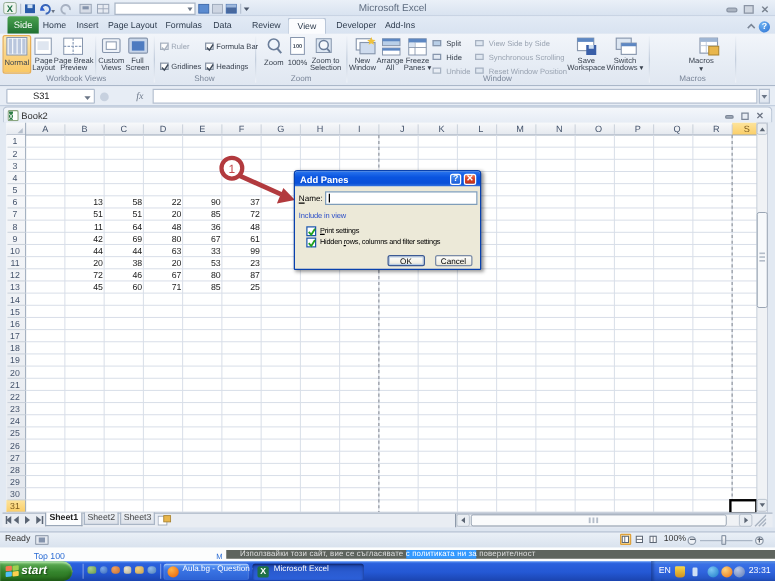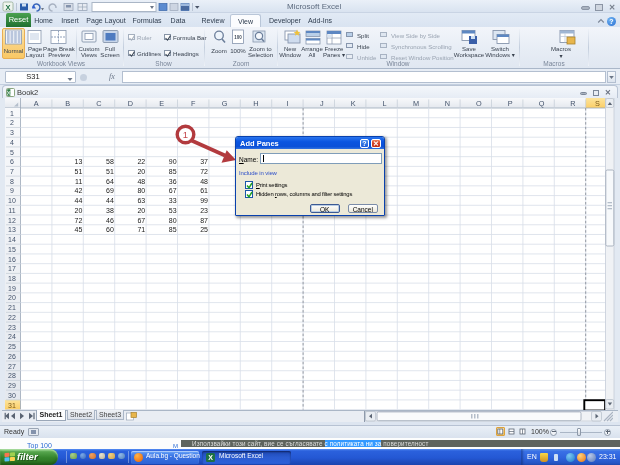--- a/index.html
+++ b/index.html
@@ -28,21 +28,21 @@
       <rect x="92" y="2.5" width="64" height="9" fill="#fff" stroke="#aab6c6"></rect>
       <path d="M150 6 l4 0 -2 3z" fill="#6b7687"></path>
       <rect x="159" y="3.5" width="8" height="7" fill="#5b8bd0" stroke="#3a66a8" stroke-width="0.7"></rect>
       <rect x="170" y="3.5" width="8" height="7" fill="#cdd5e2" stroke="#9aa6b8" stroke-width="0.7"></rect>
       <rect x="181" y="3.5" width="8" height="7" fill="#49699e" stroke="#3a66a8" stroke-width="0.7"></rect>
       <rect x="181" y="3.5" width="8" height="2.5" fill="#9db8dd"></rect>
       <line x1="192.5" y1="3" x2="192.5" y2="11" stroke="#b9c4d4"></line>
       <path d="M195 6 l4.5 0 -2.25 2.8z" fill="#4a5568"></path>
     </svg>
 <div class="a" style="left:0;top:13px;width:620px;height:14px;background:linear-gradient(#e2eaf5,#d9e3f1);"></div>
-<div class="a" style="left:6px;top:13px;width:25px;height:14px;background:linear-gradient(#4aa14f,#1f7031);border-radius:2px 2px 0 0;color:#fff;font-size:7.5px;text-align:center;line-height:14px;">Reset</div>
+<div class="a" style="left:6px;top:13px;width:25px;height:14px;background:linear-gradient(#4aa14f,#1f7031);border-radius:2px 2px 0 0;color:#fff;font-size:7.5px;text-align:center;line-height:14px;">Side</div>
 <div class="a" style="left:43.5px;top:14px;width:60px;margin-left:-30px;height:13px;font-size:7px;color:#2e3c4e;text-align:center;line-height:13px;">Home</div>
 <div class="a" style="left:70.0px;top:14px;width:60px;margin-left:-30px;height:13px;font-size:7px;color:#2e3c4e;text-align:center;line-height:13px;">Insert</div>
 <div class="a" style="left:106.0px;top:14px;width:60px;margin-left:-30px;height:13px;font-size:7px;color:#2e3c4e;text-align:center;line-height:13px;">Page Layout</div>
 <div class="a" style="left:147.0px;top:14px;width:60px;margin-left:-30px;height:13px;font-size:7px;color:#2e3c4e;text-align:center;line-height:13px;">Formulas</div>
 <div class="a" style="left:178.0px;top:14px;width:60px;margin-left:-30px;height:13px;font-size:7px;color:#2e3c4e;text-align:center;line-height:13px;">Data</div>
 <div class="a" style="left:213.0px;top:14px;width:60px;margin-left:-30px;height:13px;font-size:7px;color:#2e3c4e;text-align:center;line-height:13px;">Review</div>
 <div class="a" style="left:285.0px;top:14px;width:60px;margin-left:-30px;height:13px;font-size:7px;color:#2e3c4e;text-align:center;line-height:13px;">Developer</div>
 <div class="a" style="left:320.0px;top:14px;width:60px;margin-left:-30px;height:13px;font-size:7px;color:#2e3c4e;text-align:center;line-height:13px;">Add-Ins</div>
 <div class="a" style="left:230px;top:14px;width:31px;height:14px;background:#fbfcfe;border:1px solid #b9c6d8;border-bottom:none;border-radius:2.5px 2.5px 0 0;font-size:7px;color:#2e3c4e;text-align:center;line-height:13px;">View</div>
 <svg class="a" style="left:597px;top:18px" width="8" height="7" viewBox="0 0 8 7">
@@ -483,21 +483,21 @@
 <div class="a" style="left:0;top:448.5px;width:620px;height:16.5px;background:linear-gradient(#5a92f4 0%,#2b61dd 12%,#2458d4 55%,#1a43ae 100%);"></div>
 <div class="a" style="left:0;top:449px;width:58px;height:16px;background:linear-gradient(#65b55c,#34842c 55%,#2a701f);border-radius:0 9px 9px 0;box-shadow:inset 0 1.5px 1.5px rgba(190,235,180,.8), inset 0 -2px 3px rgba(20,70,15,.6);"></div>
 <svg class="a" style="left:4px;top:451.5px" width="12" height="11" viewBox="0 0 12 11">
       <g transform="skewY(-4)">
         <rect x="0.5" y="1" width="5" height="4" rx="0.8" fill="#f8764f"></rect>
         <rect x="6" y="1" width="5" height="4" rx="0.8" fill="#9fd04f"></rect>
         <rect x="0.5" y="5.6" width="5" height="4" rx="0.8" fill="#4fc0f8"></rect>
         <rect x="6" y="5.6" width="5" height="4" rx="0.8" fill="#fcd04f"></rect>
       </g>
     </svg>
-<div class="a" style="left:17px;top:451px;font-size:9.5px;font-style:italic;font-weight:bold;color:#fff;text-shadow:1px 1px 1px #1d4f18;">filter</div>
+<div class="a" style="left:17px;top:451px;font-size:9.5px;font-style:italic;font-weight:bold;color:#fff;text-shadow:1px 1px 1px #1d4f18;">start</div>
 <div class="a" style="left:70.0px;top:452.5px;width:6.5px;height:6.5px;border-radius:2px;background:radial-gradient(circle at 35% 30%,#a8cf8a,#6a9a4a);"></div>
 <div class="a" style="left:79.6px;top:452.5px;width:6.5px;height:6.5px;border-radius:50%;background:radial-gradient(circle at 35% 30%,#7aa8ea,#3a6ab8);"></div>
 <div class="a" style="left:89.2px;top:452.5px;width:6.5px;height:6.5px;border-radius:50%;background:radial-gradient(circle at 35% 30%,#f0a060,#c87030);"></div>
 <div class="a" style="left:98.8px;top:452.5px;width:6.5px;height:6.5px;border-radius:2px;background:radial-gradient(circle at 35% 30%,#e8e3d0,#b8b095);"></div>
 <div class="a" style="left:108.4px;top:452.5px;width:6.5px;height:6.5px;border-radius:2px;background:radial-gradient(circle at 35% 30%,#f0cf80,#c8a050);"></div>
 <div class="a" style="left:118.0px;top:452.5px;width:6.5px;height:6.5px;border-radius:50%;background:radial-gradient(circle at 35% 30%,#90b8e8,#5080b8);"></div>
 <div class="a" style="left:66px;top:451px;width:1px;height:12px;background:rgba(255,255,255,.35);"></div>
 <div class="a" style="left:128px;top:451px;width:1px;height:12px;background:rgba(255,255,255,.35);"></div>
 <div class="a" style="left:131px;top:450.5px;width:68px;height:13.5px;border-radius:2px;background:linear-gradient(#63a0f8,#3a74e4 40%,#2d62d4);box-shadow:inset 0 1px 1px rgba(255,255,255,.5);"></div>
 <div class="a" style="left:134px;top:452.5px;width:9px;height:9px;border-radius:50%;background:radial-gradient(circle at 35% 30%,#ffb347,#e85d04);"></div>

